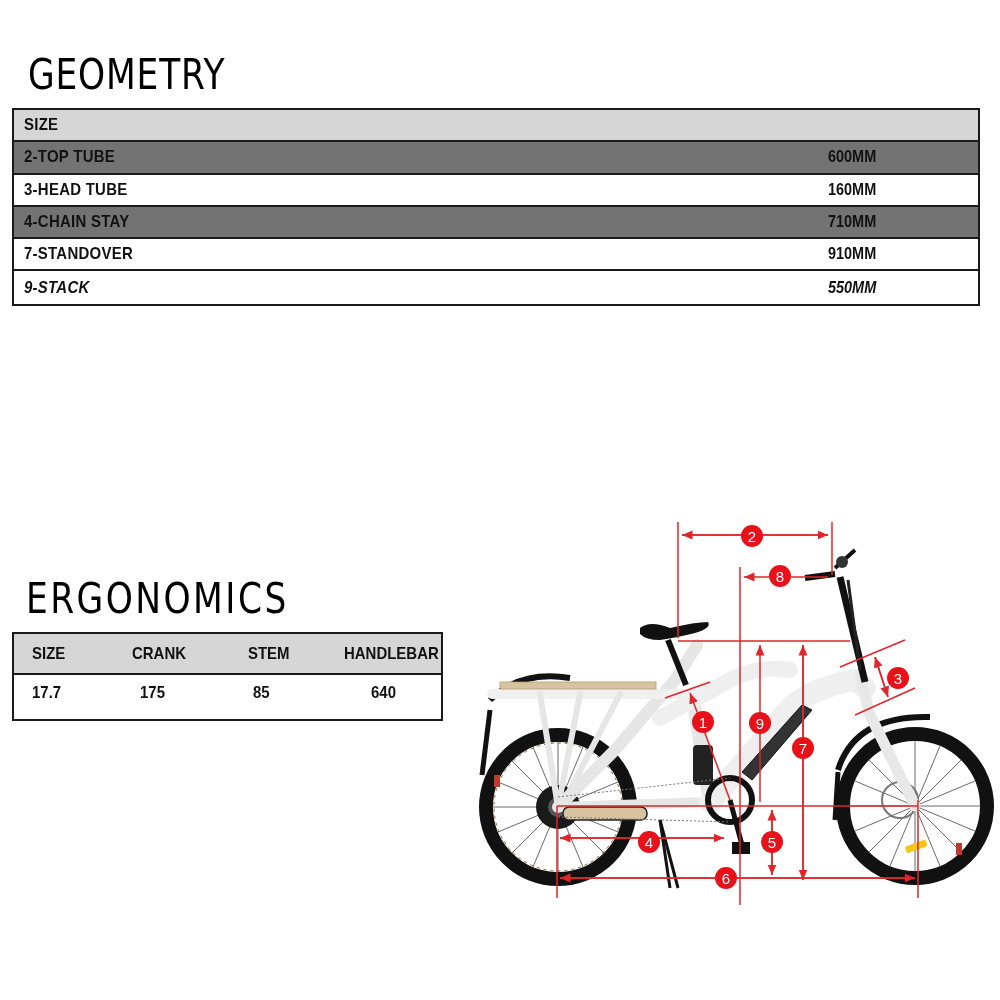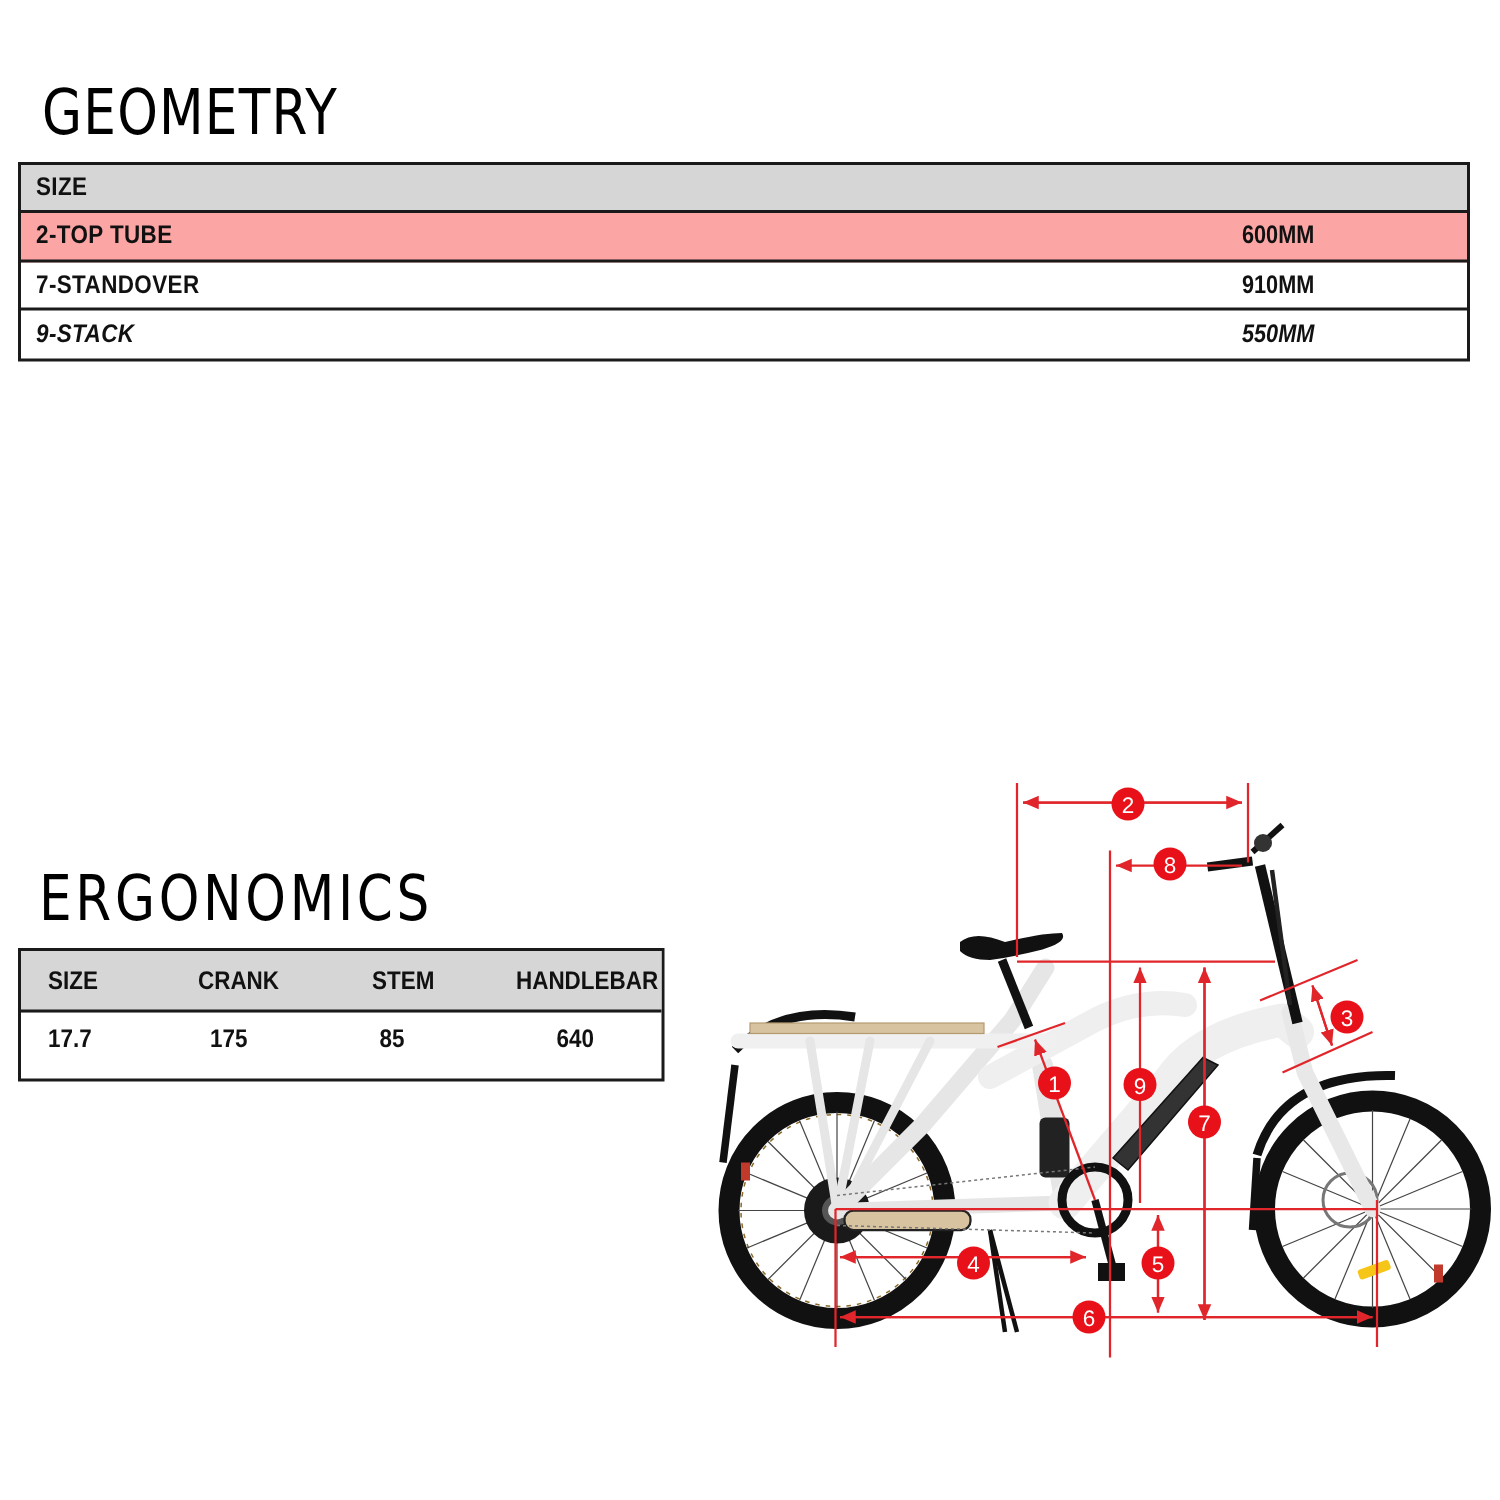--- a/index.html
+++ b/index.html
@@ -13,21 +13,21 @@
 
   .geo-table {
     position:absolute; left:12px; top:108px; width:968px;
     border:2px solid #1a1a1a; border-right-width:2px; box-sizing:border-box;
   }
   .geo-row {
     height:32.3px; box-sizing:border-box; border-bottom:2px solid #1a1a1a;
     display:flex; align-items:center; position:relative;
   }
   .geo-row:last-child { border-bottom:none;font-style:italic; }
-  .geo-row.shade { background:#fca5a5;text-align:right; }
+  .geo-row.shade { background:#737373;text-align:right; }
   .geo-row.header { background:#d6d6d6; }
   .cell-label {
     position:absolute; left:10px; font-weight:bold; font-size:17px;
     font-family:"Liberation Sans", sans-serif; color:#111;
     transform:scaleX(0.88); transform-origin:left center; letter-spacing:0.3px;
   }
   .cell-value {
     position:absolute; left:814px; font-weight:bold; font-size:17px;
     font-family:"Liberation Sans", sans-serif; color:#111;
     transform:scaleX(0.85); transform-origin:left center;
@@ -56,20 +56,28 @@
 
 <div id="geo-title" class="title">GEOMETRY</div>
 
 <div class="geo-table">
   <div class="geo-row header">
     <span class="cell-label">SIZE</span>
   </div>
   <div class="geo-row shade">
     <span class="cell-label">2-TOP TUBE</span>
     <span class="cell-value">600MM</span>
+  </div>
+  <div class="geo-row">
+    <span class="cell-label">3-HEAD TUBE</span>
+    <span class="cell-value">160MM</span>
+  </div>
+  <div class="geo-row shade">
+    <span class="cell-label">4-CHAIN STAY</span>
+    <span class="cell-value">710MM</span>
   </div>
   <div class="geo-row">
     <span class="cell-label">7-STANDOVER</span>
     <span class="cell-value">910MM</span>
   </div>
   <div class="geo-row">
     <span class="cell-label">9-STACK</span>
     <span class="cell-value">550MM</span>
   </div>
 </div>

